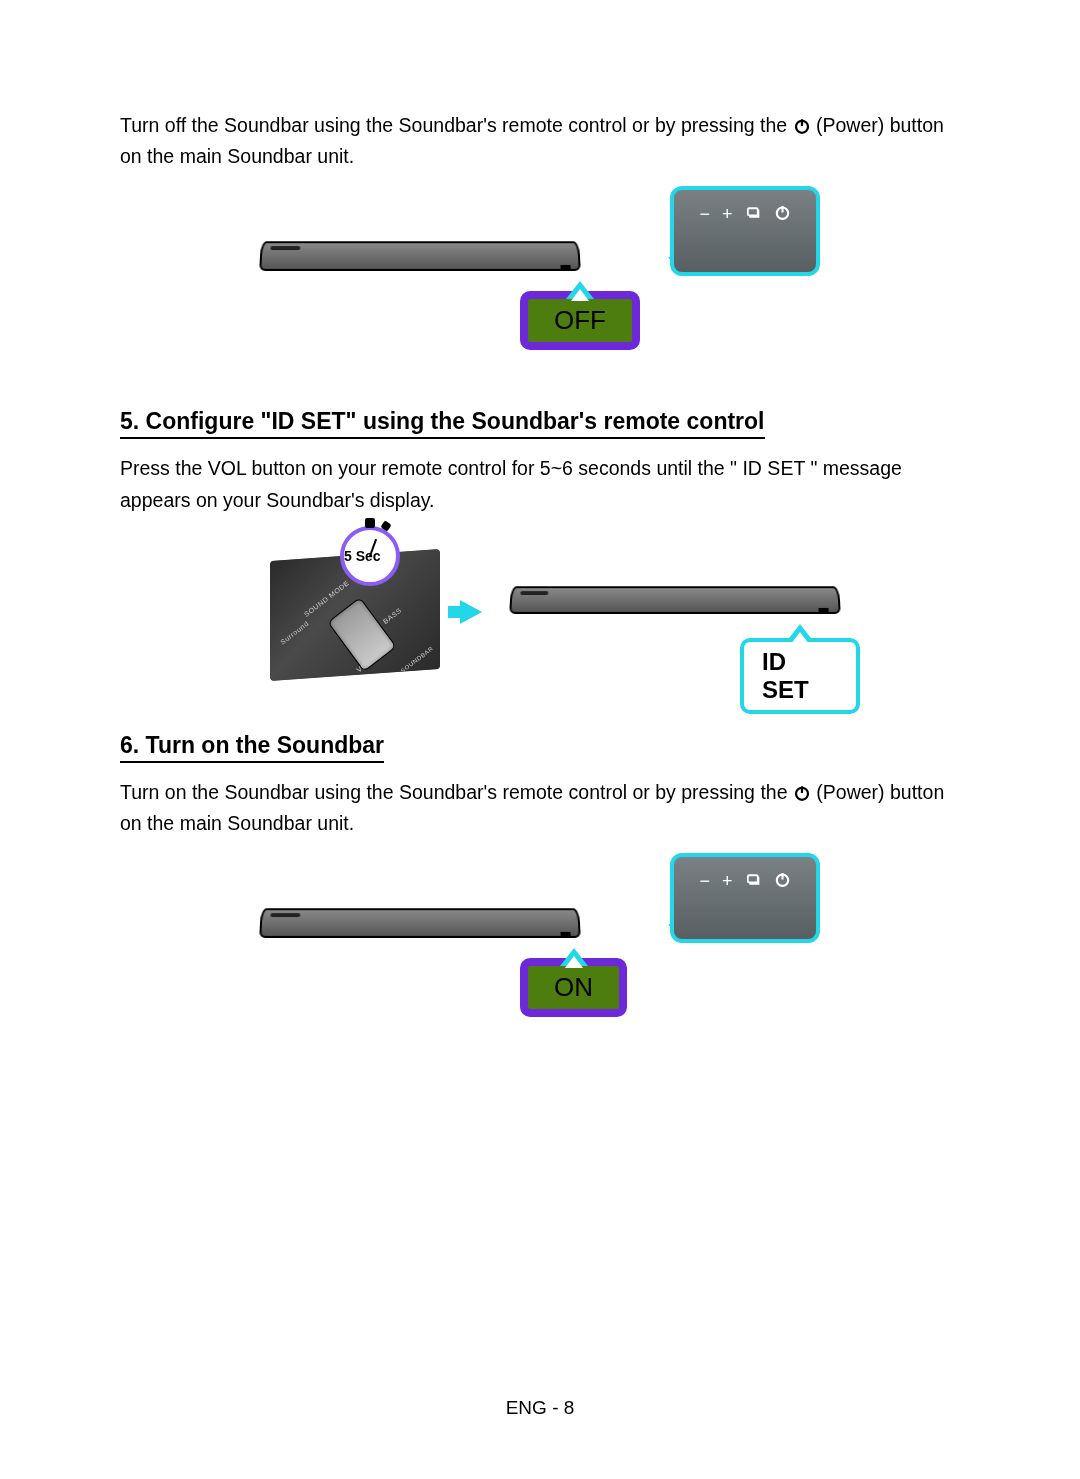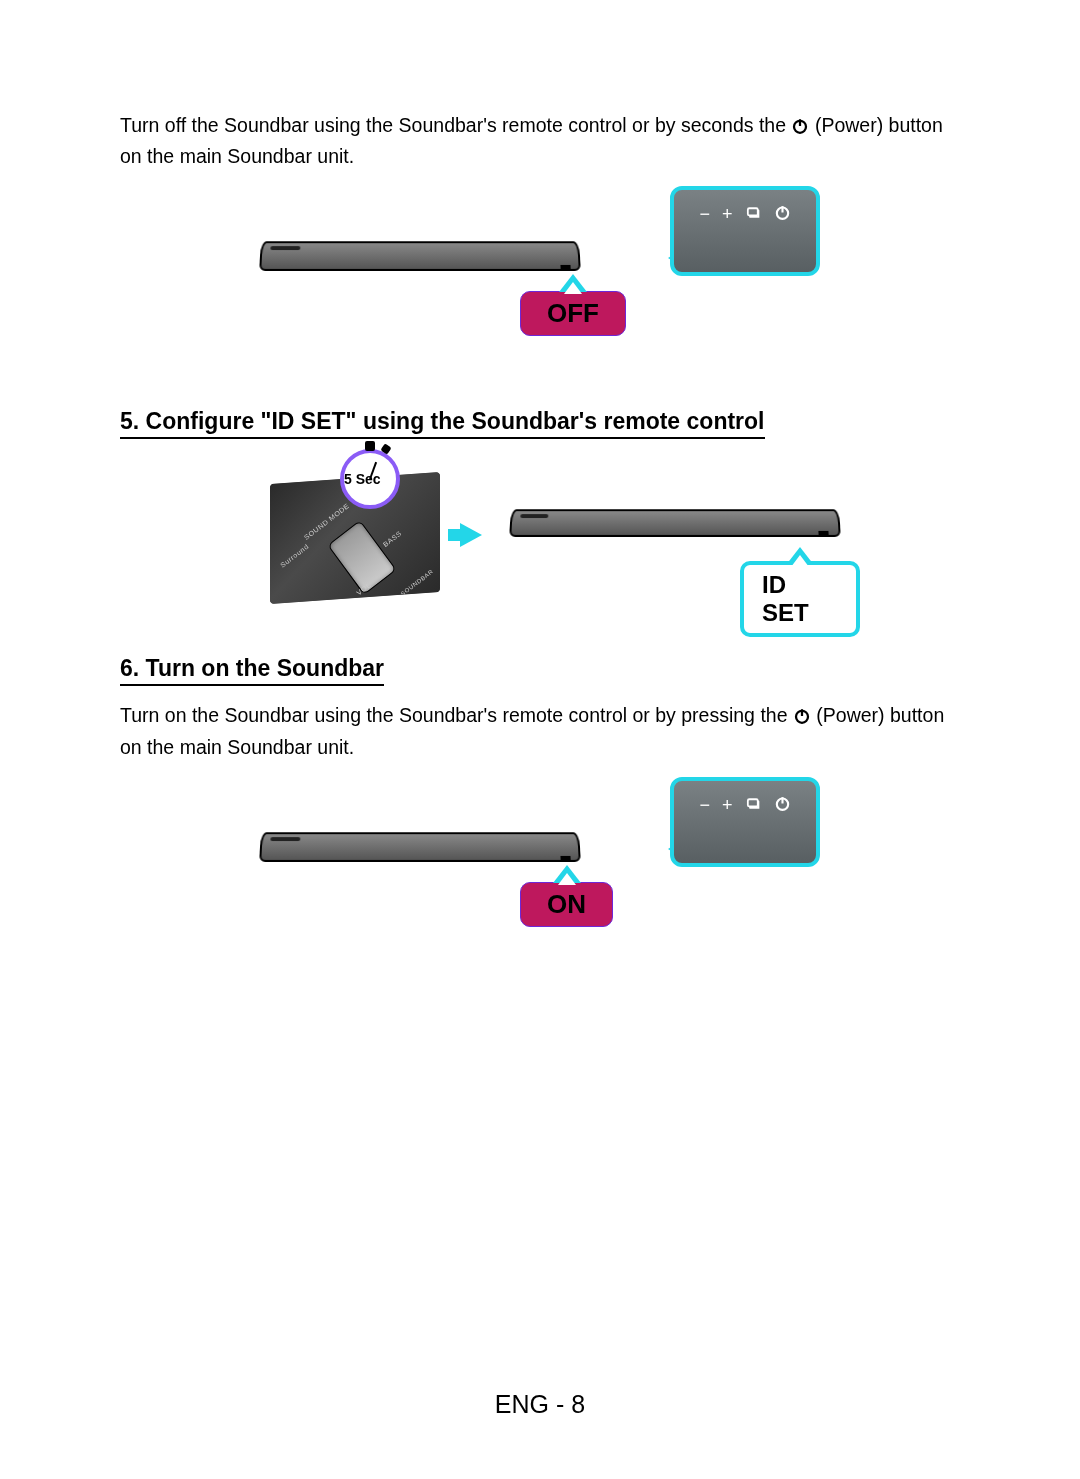--- a/index.html
+++ b/index.html
@@ -98,24 +98,24 @@
     left:6px; top:-8px;
     border-right:14px solid #6b7275;
     border-top:8px solid transparent;
     border-bottom:8px solid transparent;
   }
   
   .label-bubble {
     position: absolute;
     left: 260px;
     top: 105px;
-    border: 1px solid #6d28d9;
+    border: 8px solid #6d28d9;
     border-radius: 10px;
-    background: #be185d;
-    font-weight: 700;
+    background: #4d7c0f;
+    font-weight: 400;
     font-size: 26px;
     padding: 6px 26px;
   }
   .label-bubble::before {
     content:"";
     position:absolute;
     top:-18px; left:50%;
     transform:translateX(-50%);
     border-bottom:18px solid #23d6e8;
     border-left:14px solid transparent;
@@ -268,31 +268,31 @@
     border-left:9px solid transparent;
     border-right:9px solid transparent;
   }
 
   .power-inline svg { width:18px; height:18px; vertical-align:-3px; }
   .page-num {
     position:absolute;
     bottom:60px;
     left:0; right:0;
     text-align:center;
-    font-size:25px;
+    font-size:19px;
   }
 </style>
 </head>
 <body>
 
 <div class="page">
 
   <div class="section">
     <p class="para">
-      <span>Turn off the Soundbar using the Soundbar's remote control or by seconds the </span>
+      <span>Turn off the Soundbar using the Soundbar's remote control or by pressing the </span>
       <span class="power-inline">
         <svg viewBox="0 0 24 24" fill="none" stroke="#000" stroke-width="3">
             <circle cx="12" cy="13" r="8"></circle>
             <line x1="12" y1="3" x2="12" y2="12"></line>
           </svg>
       </span>
       <span class="bold">(Power)</span>
       <span> button on the main Soundbar unit.</span>
     </p>
     <div class="diagram-sb">
@@ -316,20 +316,27 @@
               <line x1="12" y1="3" x2="12" y2="12"></line>
             </svg>
         </span>
       </div>
       <div class="label-bubble">OFF</div>
     </div>
   </div>
 
   <div class="section">
     <div class="step-heading">5. Configure "ID SET" using the Soundbar's remote control</div>
+    <p class="para">
+      <span>Press the </span>
+      <span class="bold">VOL</span>
+      <span> button on your remote control for 5~6 seconds until the "</span>
+      <span class="bold">ID SET</span>
+      <span>" message appears on your Soundbar's display.</span>
+    </p>
     <div class="diagram-idset">
       <div class="remote-tile">
         <div class="angled"></div>
         <div class="remote-button"></div>
         <div class="remote-label1">Surround</div>
         <div class="remote-label2">SOUND MODE</div>
         <div class="remote-label3">BASS</div>
         <div class="remote-label4">VOL</div>
         <div class="remote-label5">SOUNDBAR</div>
       </div>

